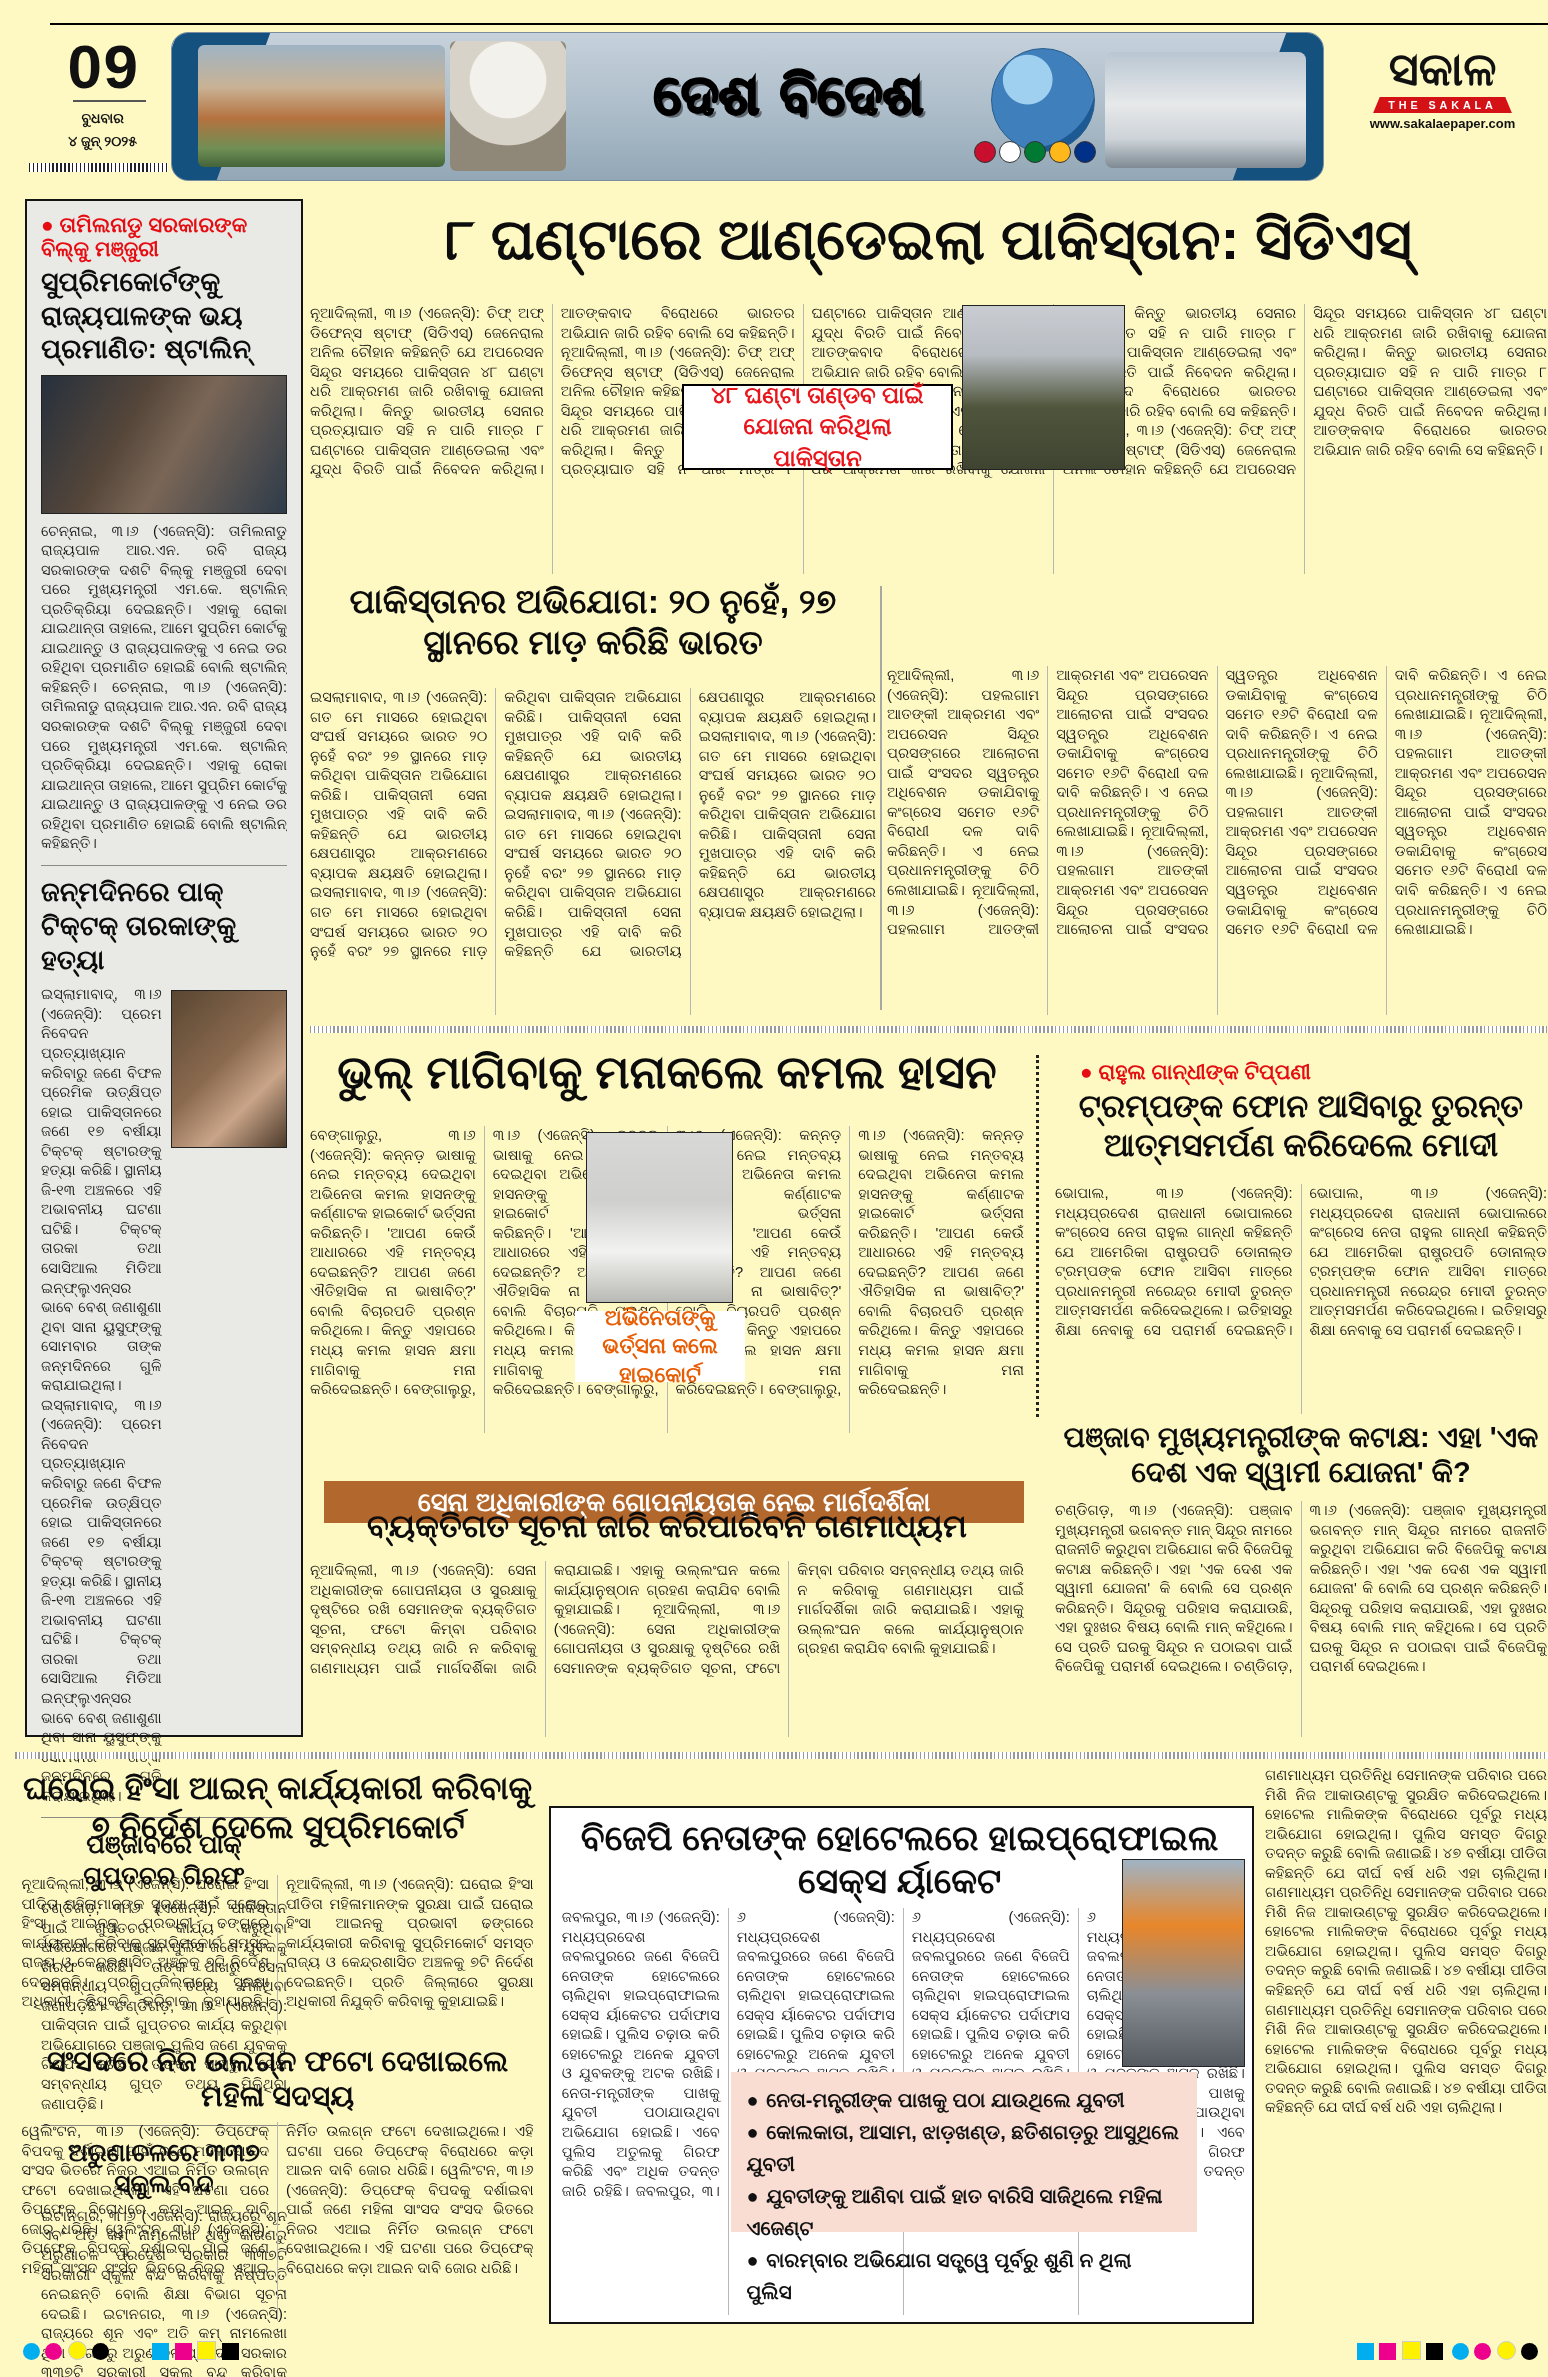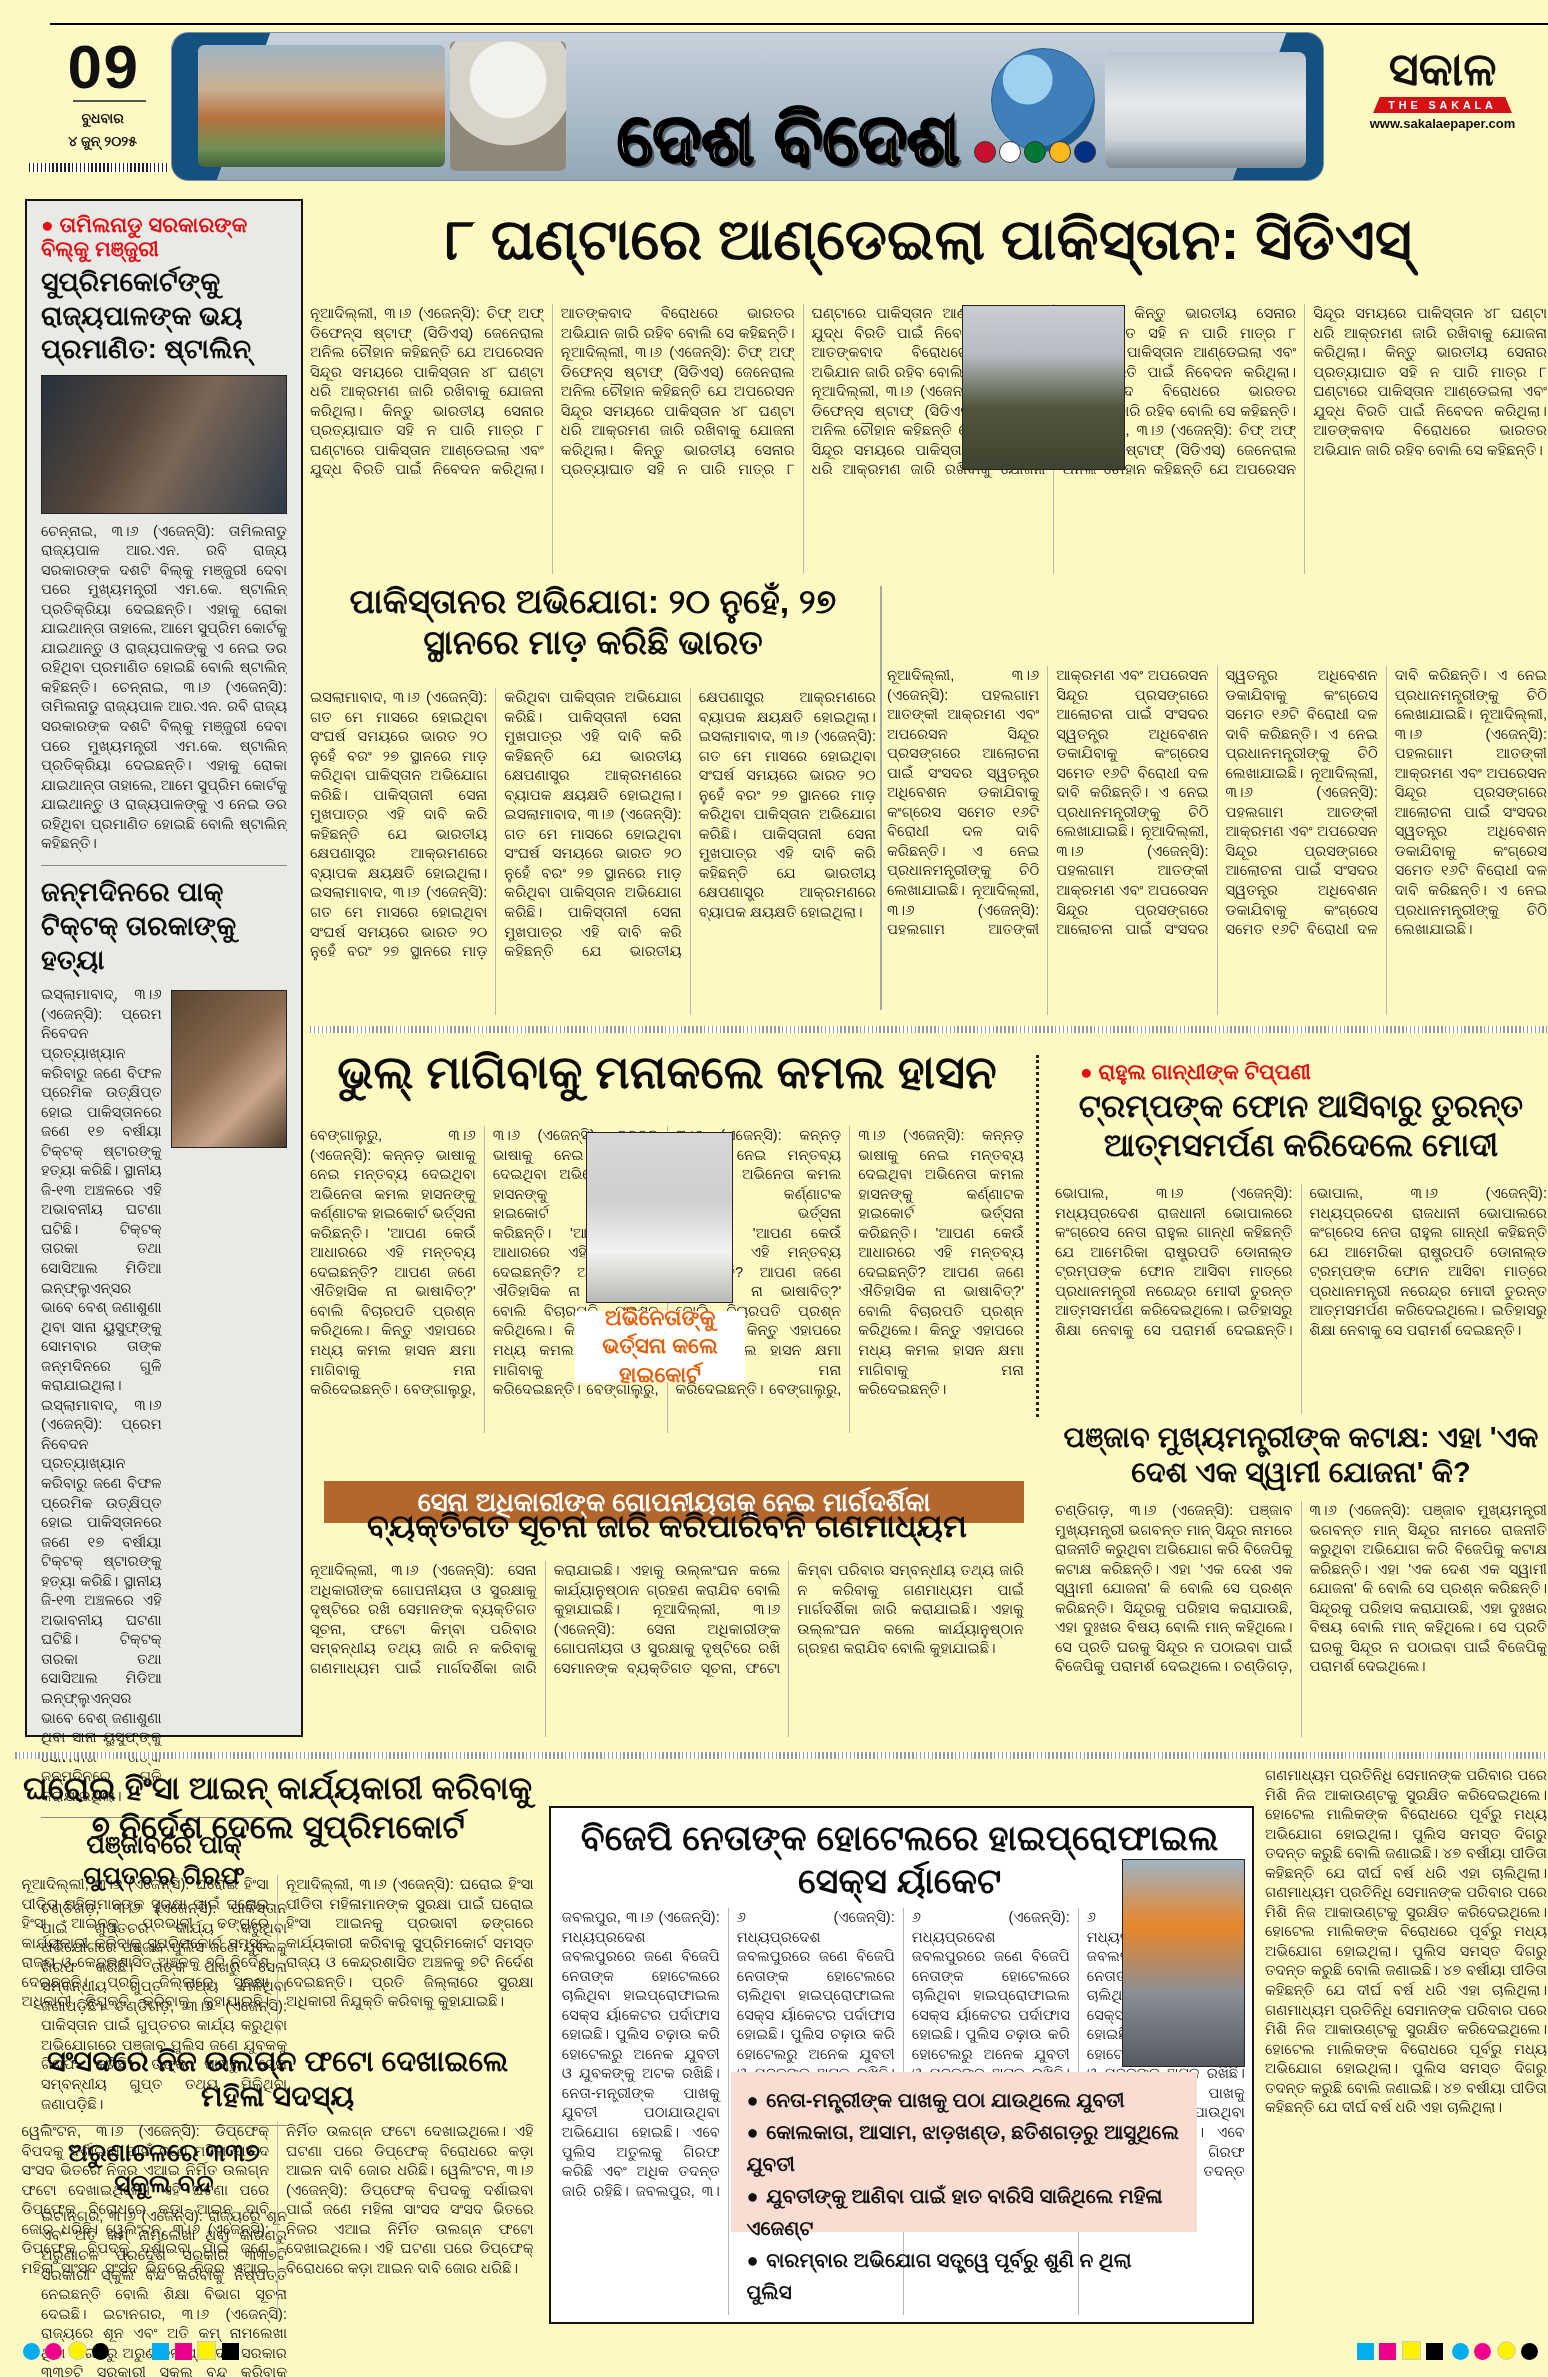--- a/index.html
+++ b/index.html
@@ -16,21 +16,21 @@
 
   .banner{background:linear-gradient(180deg,#c6d1db 0%,#a9bac7 60%,#93a7b6 100%);
           border-radius:17px;overflow:hidden;border:0.8px solid #7a8ea0;}
   .swoosh{background:#14517e;}
   .graphic{border-radius:6.2px;}
   .g-parliament{background:linear-gradient(180deg,#9fb4c4 0%,#c9b294 35%,#b5723f 60%,#6f8f55 85%,#44633a 100%);}
   .g-supreme{background:radial-gradient(circle at 50% 30%,#f3f1ec 0 35%,#d8d3c8 36% 60%,#8f8878 61% 100%);}
   .g-globe{border-radius:50%;background:radial-gradient(circle at 35% 30%,#9fd0f0 0 25%,#3f7fbb 26% 70%,#1d5a94 71% 100%);border:1.5px solid #2a5e8c;}
   .g-capitol{background:linear-gradient(180deg,#b9c6d2 0%,#e7e9ea 45%,#cdd3d8 75%,#7e8a94 100%);}
   .flagdot{width:20px;height:20px;border-radius:50%;display:inline-block;margin-right:3.1px;border:0.8px solid #333;}
-  .mast-title{font-weight:bold;font-size:71px;line-height:1;white-space:nowrap;text-align:center;margin-top:36px;}
+  .mast-title{font-weight:bold;font-size:55px;line-height:1;white-space:nowrap;text-align:center;}
   .t-white{color:#ffffff;-webkit-text-stroke:2.3px #000;text-shadow:3.1px 3.1px 0 rgba(0,0,0,.45);}
   .t-yellow{color:#f6d418;-webkit-text-stroke:2.3px #000;text-shadow:3.1px 3.1px 0 rgba(0,0,0,.45);margin-left:20px;}
 
   .brand-name{font-size:46px;font-weight:bold;text-align:center;line-height:1;}
   .brand-ribbon{background:#d41216;color:#fff;font-size:10.8px;font-weight:bold;letter-spacing:3.9px;
                 text-align:center;padding:2.3px 0;clip-path:polygon(5% 0,95% 0,100% 100%,0 100%);}
   .brand-site{font-size:13px;font-weight:bold;text-align:center;}
 
   
   .headline{font-weight:bold;text-align:center;color:#0c0c0c;line-height:1.22;}
@@ -124,20 +124,21 @@
     <div class="lc-headline lc-headline-c" style="font-size:25px;">ପଞ୍ଜାବରେ ପାକ୍ ଗୁପ୍ତଚର ଗିରଫ</div>
     <div class="body-text">ଚଣ୍ଡିଗଡ଼, ୩।୬ (ଏଜେନ୍ସି): ପାକିସ୍ତାନ ପାଇଁ ଗୁପ୍ତଚର କାର୍ଯ୍ୟ କରୁଥିବା ଅଭିଯୋଗରେ ପଞ୍ଜାବ ପୁଲିସ ଜଣେ ଯୁବକକୁ ଗିରଫ କରିଛି। ତାଙ୍କ ପାଖରୁ ସେନା ସମ୍ବନ୍ଧୀୟ ଗୁପ୍ତ ତଥ୍ୟ ମିଳିଥିବା ଜଣାପଡ଼ିଛି। ଚଣ୍ଡିଗଡ଼, ୩।୬ (ଏଜେନ୍ସି): ପାକିସ୍ତାନ ପାଇଁ ଗୁପ୍ତଚର କାର୍ଯ୍ୟ କରୁଥିବା ଅଭିଯୋଗରେ ପଞ୍ଜାବ ପୁଲିସ ଜଣେ ଯୁବକକୁ ଗିରଫ କରିଛି। ତାଙ୍କ ପାଖରୁ ସେନା ସମ୍ବନ୍ଧୀୟ ଗୁପ୍ତ ତଥ୍ୟ ମିଳିଥିବା ଜଣାପଡ଼ିଛି।</div>
     <div class="lc-divider"></div>
 
     <div class="lc-headline lc-headline-c" style="font-size:25px;">ଅରୁଣାଚଳରେ ୩୩୭ ସ୍କୁଲ ବନ୍ଦ</div>
     <div class="body-text">ଇଟାନଗର, ୩।୬ (ଏଜେନ୍ସି): ରାଜ୍ୟରେ ଶୂନ ଏବଂ ଅତି କମ୍ ନାମଲେଖା ଥିବା କାରଣରୁ ଅରୁଣାଚଳ ପ୍ରଦେଶ ସରକାର ୩୩୭ଟି ସରକାରୀ ସ୍କୁଲ ବନ୍ଦ କରିବାକୁ ନିଷ୍ପତ୍ତି ନେଇଛନ୍ତି ବୋଲି ଶିକ୍ଷା ବିଭାଗ ସୂଚନା ଦେଇଛି। ଇଟାନଗର, ୩।୬ (ଏଜେନ୍ସି): ରାଜ୍ୟରେ ଶୂନ ଏବଂ ଅତି କମ୍ ନାମଲେଖା ଥିବା କାରଣରୁ ଅରୁଣାଚଳ ପ୍ରଦେଶ ସରକାର ୩୩୭ଟି ସରକାରୀ ସ୍କୁଲ ବନ୍ଦ କରିବାକୁ ନିଷ୍ପତ୍ତି ନେଇଛନ୍ତି ବୋଲି ଶିକ୍ଷା ବିଭାଗ ସୂଚନା ଦେଇଛି।</div>
   </div>
 
   <div class="abs headline" style="left:310px;top:205px;width:1237px;height:91px;font-size:57px;">୮ ଘଣ୍ଟାରେ ଆଣ୍ଡେଇଲା ପାକିସ୍ତାନ: ସିଡିଏସ୍</div>
   <div class="abs body-text cols-5" style="left:310px;top:304px;width:1237px;height:270px;">ନୂଆଦିଲ୍ଲୀ, ୩।୬ (ଏଜେନ୍ସି): ଚିଫ୍ ଅଫ୍ ଡିଫେନ୍ସ ଷ୍ଟାଫ୍ (ସିଡିଏସ୍) ଜେନେରାଲ ଅନିଲ ଚୌହାନ କହିଛନ୍ତି ଯେ ଅପରେସନ ସିନ୍ଦୂର ସମୟରେ ପାକିସ୍ତାନ ୪୮ ଘଣ୍ଟା ଧରି ଆକ୍ରମଣ ଜାରି ରଖିବାକୁ ଯୋଜନା କରିଥିଲା। କିନ୍ତୁ ଭାରତୀୟ ସେନାର ପ୍ରତ୍ୟାଘାତ ସହି ନ ପାରି ମାତ୍ର ୮ ଘଣ୍ଟାରେ ପାକିସ୍ତାନ ଆଣ୍ଡେଇଲା ଏବଂ ଯୁଦ୍ଧ ବିରତି ପାଇଁ ନିବେଦନ କରିଥିଲା। ଆତଙ୍କବାଦ ବିରୋଧରେ ଭାରତର ଅଭିଯାନ ଜାରି ରହିବ ବୋଲି ସେ କହିଛନ୍ତି। ନୂଆଦିଲ୍ଲୀ, ୩।୬ (ଏଜେନ୍ସି): ଚିଫ୍ ଅଫ୍ ଡିଫେନ୍ସ ଷ୍ଟାଫ୍ (ସିଡିଏସ୍) ଜେନେରାଲ ଅନିଲ ଚୌହାନ କହିଛନ୍ତି ଯେ ଅପରେସନ ସିନ୍ଦୂର ସମୟରେ ପାକିସ୍ତାନ ୪୮ ଘଣ୍ଟା ଧରି ଆକ୍ରମଣ ଜାରି ରଖିବାକୁ ଯୋଜନା କରିଥିଲା। କିନ୍ତୁ ଭାରତୀୟ ସେନାର ପ୍ରତ୍ୟାଘାତ ସହି ନ ପାରି ମାତ୍ର ୮ ଘଣ୍ଟାରେ ପାକିସ୍ତାନ ଆଣ୍ଡେଇଲା ଏବଂ ଯୁଦ୍ଧ ବିରତି ପାଇଁ ନିବେଦନ କରିଥିଲା। ଆତଙ୍କବାଦ ବିରୋଧରେ ଭାରତର ଅଭିଯାନ ଜାରି ରହିବ ବୋଲି ସେ କହିଛନ୍ତି। ନୂଆଦିଲ୍ଲୀ, ୩।୬ (ଏଜେନ୍ସି): ଚିଫ୍ ଅଫ୍ ଡିଫେନ୍ସ ଷ୍ଟାଫ୍ (ସିଡିଏସ୍) ଜେନେରାଲ ଅନିଲ ଚୌହାନ କହିଛନ୍ତି ଯେ ଅପରେସନ ସିନ୍ଦୂର ସମୟରେ ପାକିସ୍ତାନ ୪୮ ଘଣ୍ଟା ଧରି ଆକ୍ରମଣ ଜାରି ରଖିବାକୁ ଯୋଜନା କରିଥିଲା। କିନ୍ତୁ ଭାରତୀୟ ସେନାର ପ୍ରତ୍ୟାଘାତ ସହି ନ ପାରି ମାତ୍ର ୮ ଘଣ୍ଟାରେ ପାକିସ୍ତାନ ଆଣ୍ଡେଇଲା ଏବଂ ଯୁଦ୍ଧ ବିରତି ପାଇଁ ନିବେଦନ କରିଥିଲା। ଆତଙ୍କବାଦ ବିରୋଧରେ ଭାରତର ଅଭିଯାନ ଜାରି ରହିବ ବୋଲି ସେ କହିଛନ୍ତି। ନୂଆଦିଲ୍ଲୀ, ୩।୬ (ଏଜେନ୍ସି): ଚିଫ୍ ଅଫ୍ ଡିଫେନ୍ସ ଷ୍ଟାଫ୍ (ସିଡିଏସ୍) ଜେନେରାଲ ଅନିଲ ଚୌହାନ କହିଛନ୍ତି ଯେ ଅପରେସନ ସିନ୍ଦୂର ସମୟରେ ପାକିସ୍ତାନ ୪୮ ଘଣ୍ଟା ଧରି ଆକ୍ରମଣ ଜାରି ରଖିବାକୁ ଯୋଜନା କରିଥିଲା। କିନ୍ତୁ ଭାରତୀୟ ସେନାର ପ୍ରତ୍ୟାଘାତ ସହି ନ ପାରି ମାତ୍ର ୮ ଘଣ୍ଟାରେ ପାକିସ୍ତାନ ଆଣ୍ଡେଇଲା ଏବଂ ଯୁଦ୍ଧ ବିରତି ପାଇଁ ନିବେଦନ କରିଥିଲା। ଆତଙ୍କବାଦ ବିରୋଧରେ ଭାରତର ଅଭିଯାନ ଜାରି ରହିବ ବୋଲି ସେ କହିଛନ୍ତି।</div>
+  <div class="abs red-box" style="left:682px;top:384px;width:271px;height:86px;">୪୮ ଘଣ୍ଟା ତାଣ୍ଡବ ପାଇଁ ଯୋଜନା କରିଥିଲା ପାକିସ୍ତାନ</div>
   <div class="abs photo photo-cds" style="left:962px;top:305px;width:163px;height:165px;"></div>
 
   <div class="abs headline" style="left:310px;top:581px;width:566px;height:99px;font-size:34px;">ପାକିସ୍ତାନର ଅଭିଯୋଗ: ୨୦ ନୁହେଁ, ୨୭ ସ୍ଥାନରେ ମାଡ଼ କରିଛି ଭାରତ</div>
   <div class="abs body-text cols-3" style="left:310px;top:688px;width:566px;height:327px;">ଇସଲାମାବାଦ, ୩।୬ (ଏଜେନ୍ସି): ଗତ ମେ ମାସରେ ହୋଇଥିବା ସଂଘର୍ଷ ସମୟରେ ଭାରତ ୨୦ ନୁହେଁ ବରଂ ୨୭ ସ୍ଥାନରେ ମାଡ଼ କରିଥିବା ପାକିସ୍ତାନ ଅଭିଯୋଗ କରିଛି। ପାକିସ୍ତାନୀ ସେନା ମୁଖପାତ୍ର ଏହି ଦାବି କରି କହିଛନ୍ତି ଯେ ଭାରତୀୟ କ୍ଷେପଣାସ୍ତ୍ର ଆକ୍ରମଣରେ ବ୍ୟାପକ କ୍ଷୟକ୍ଷତି ହୋଇଥିଲା। ଇସଲାମାବାଦ, ୩।୬ (ଏଜେନ୍ସି): ଗତ ମେ ମାସରେ ହୋଇଥିବା ସଂଘର୍ଷ ସମୟରେ ଭାରତ ୨୦ ନୁହେଁ ବରଂ ୨୭ ସ୍ଥାନରେ ମାଡ଼ କରିଥିବା ପାକିସ୍ତାନ ଅଭିଯୋଗ କରିଛି। ପାକିସ୍ତାନୀ ସେନା ମୁଖପାତ୍ର ଏହି ଦାବି କରି କହିଛନ୍ତି ଯେ ଭାରତୀୟ କ୍ଷେପଣାସ୍ତ୍ର ଆକ୍ରମଣରେ ବ୍ୟାପକ କ୍ଷୟକ୍ଷତି ହୋଇଥିଲା। ଇସଲାମାବାଦ, ୩।୬ (ଏଜେନ୍ସି): ଗତ ମେ ମାସରେ ହୋଇଥିବା ସଂଘର୍ଷ ସମୟରେ ଭାରତ ୨୦ ନୁହେଁ ବରଂ ୨୭ ସ୍ଥାନରେ ମାଡ଼ କରିଥିବା ପାକିସ୍ତାନ ଅଭିଯୋଗ କରିଛି। ପାକିସ୍ତାନୀ ସେନା ମୁଖପାତ୍ର ଏହି ଦାବି କରି କହିଛନ୍ତି ଯେ ଭାରତୀୟ କ୍ଷେପଣାସ୍ତ୍ର ଆକ୍ରମଣରେ ବ୍ୟାପକ କ୍ଷୟକ୍ଷତି ହୋଇଥିଲା। ଇସଲାମାବାଦ, ୩।୬ (ଏଜେନ୍ସି): ଗତ ମେ ମାସରେ ହୋଇଥିବା ସଂଘର୍ଷ ସମୟରେ ଭାରତ ୨୦ ନୁହେଁ ବରଂ ୨୭ ସ୍ଥାନରେ ମାଡ଼ କରିଥିବା ପାକିସ୍ତାନ ଅଭିଯୋଗ କରିଛି। ପାକିସ୍ତାନୀ ସେନା ମୁଖପାତ୍ର ଏହି ଦାବି କରି କହିଛନ୍ତି ଯେ ଭାରତୀୟ କ୍ଷେପଣାସ୍ତ୍ର ଆକ୍ରମଣରେ ବ୍ୟାପକ କ୍ଷୟକ୍ଷତି ହୋଇଥିଲା।</div>
 
   <div class="abs vrule" style="left:880px;top:586px;width:1.5px;height:424px;"></div>
 
   <div class="abs body-text cols-4" style="left:887px;top:666px;width:660px;height:349px;">ନୂଆଦିଲ୍ଲୀ, ୩।୬ (ଏଜେନ୍ସି): ପହଲଗାମ ଆତଙ୍କୀ ଆକ୍ରମଣ ଏବଂ ଅପରେସନ ସିନ୍ଦୂର ପ୍ରସଙ୍ଗରେ ଆଲୋଚନା ପାଇଁ ସଂସଦର ସ୍ୱତନ୍ତ୍ର ଅଧିବେଶନ ଡକାଯିବାକୁ କଂଗ୍ରେସ ସମେତ ୧୬ଟି ବିରୋଧୀ ଦଳ ଦାବି କରିଛନ୍ତି। ଏ ନେଇ ପ୍ରଧାନମନ୍ତ୍ରୀଙ୍କୁ ଚିଠି ଲେଖାଯାଇଛି। ନୂଆଦିଲ୍ଲୀ, ୩।୬ (ଏଜେନ୍ସି): ପହଲଗାମ ଆତଙ୍କୀ ଆକ୍ରମଣ ଏବଂ ଅପରେସନ ସିନ୍ଦୂର ପ୍ରସଙ୍ଗରେ ଆଲୋଚନା ପାଇଁ ସଂସଦର ସ୍ୱତନ୍ତ୍ର ଅଧିବେଶନ ଡକାଯିବାକୁ କଂଗ୍ରେସ ସମେତ ୧୬ଟି ବିରୋଧୀ ଦଳ ଦାବି କରିଛନ୍ତି। ଏ ନେଇ ପ୍ରଧାନମନ୍ତ୍ରୀଙ୍କୁ ଚିଠି ଲେଖାଯାଇଛି। ନୂଆଦିଲ୍ଲୀ, ୩।୬ (ଏଜେନ୍ସି): ପହଲଗାମ ଆତଙ୍କୀ ଆକ୍ରମଣ ଏବଂ ଅପରେସନ ସିନ୍ଦୂର ପ୍ରସଙ୍ଗରେ ଆଲୋଚନା ପାଇଁ ସଂସଦର ସ୍ୱତନ୍ତ୍ର ଅଧିବେଶନ ଡକାଯିବାକୁ କଂଗ୍ରେସ ସମେତ ୧୬ଟି ବିରୋଧୀ ଦଳ ଦାବି କରିଛନ୍ତି। ଏ ନେଇ ପ୍ରଧାନମନ୍ତ୍ରୀଙ୍କୁ ଚିଠି ଲେଖାଯାଇଛି। ନୂଆଦିଲ୍ଲୀ, ୩।୬ (ଏଜେନ୍ସି): ପହଲଗାମ ଆତଙ୍କୀ ଆକ୍ରମଣ ଏବଂ ଅପରେସନ ସିନ୍ଦୂର ପ୍ରସଙ୍ଗରେ ଆଲୋଚନା ପାଇଁ ସଂସଦର ସ୍ୱତନ୍ତ୍ର ଅଧିବେଶନ ଡକାଯିବାକୁ କଂଗ୍ରେସ ସମେତ ୧୬ଟି ବିରୋଧୀ ଦଳ ଦାବି କରିଛନ୍ତି। ଏ ନେଇ ପ୍ରଧାନମନ୍ତ୍ରୀଙ୍କୁ ଚିଠି ଲେଖାଯାଇଛି। ନୂଆଦିଲ୍ଲୀ, ୩।୬ (ଏଜେନ୍ସି): ପହଲଗାମ ଆତଙ୍କୀ ଆକ୍ରମଣ ଏବଂ ଅପରେସନ ସିନ୍ଦୂର ପ୍ରସଙ୍ଗରେ ଆଲୋଚନା ପାଇଁ ସଂସଦର ସ୍ୱତନ୍ତ୍ର ଅଧିବେଶନ ଡକାଯିବାକୁ କଂଗ୍ରେସ ସମେତ ୧୬ଟି ବିରୋଧୀ ଦଳ ଦାବି କରିଛନ୍ତି। ଏ ନେଇ ପ୍ରଧାନମନ୍ତ୍ରୀଙ୍କୁ ଚିଠି ଲେଖାଯାଇଛି।</div>
 
   <div class="abs halftone" style="left:310px;top:1026px;width:1237px;height:7px;"></div>

